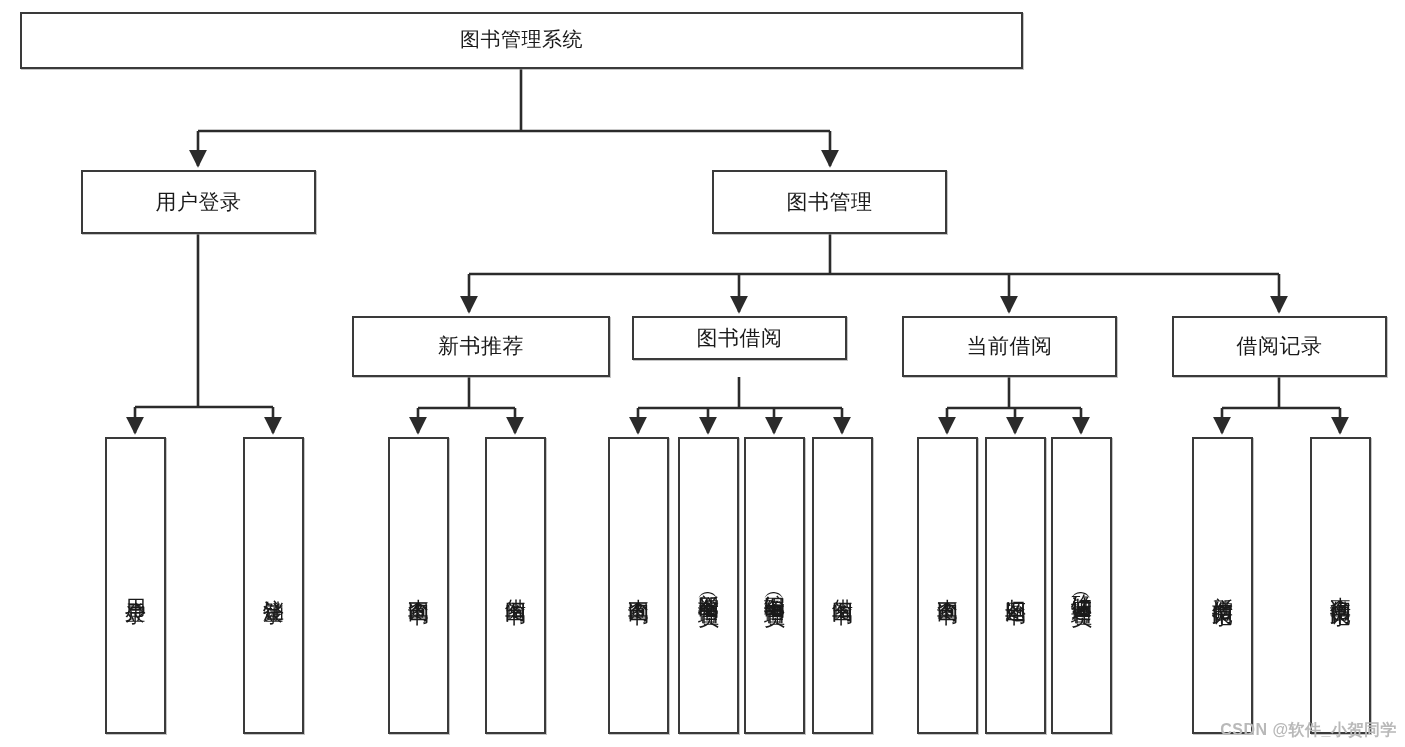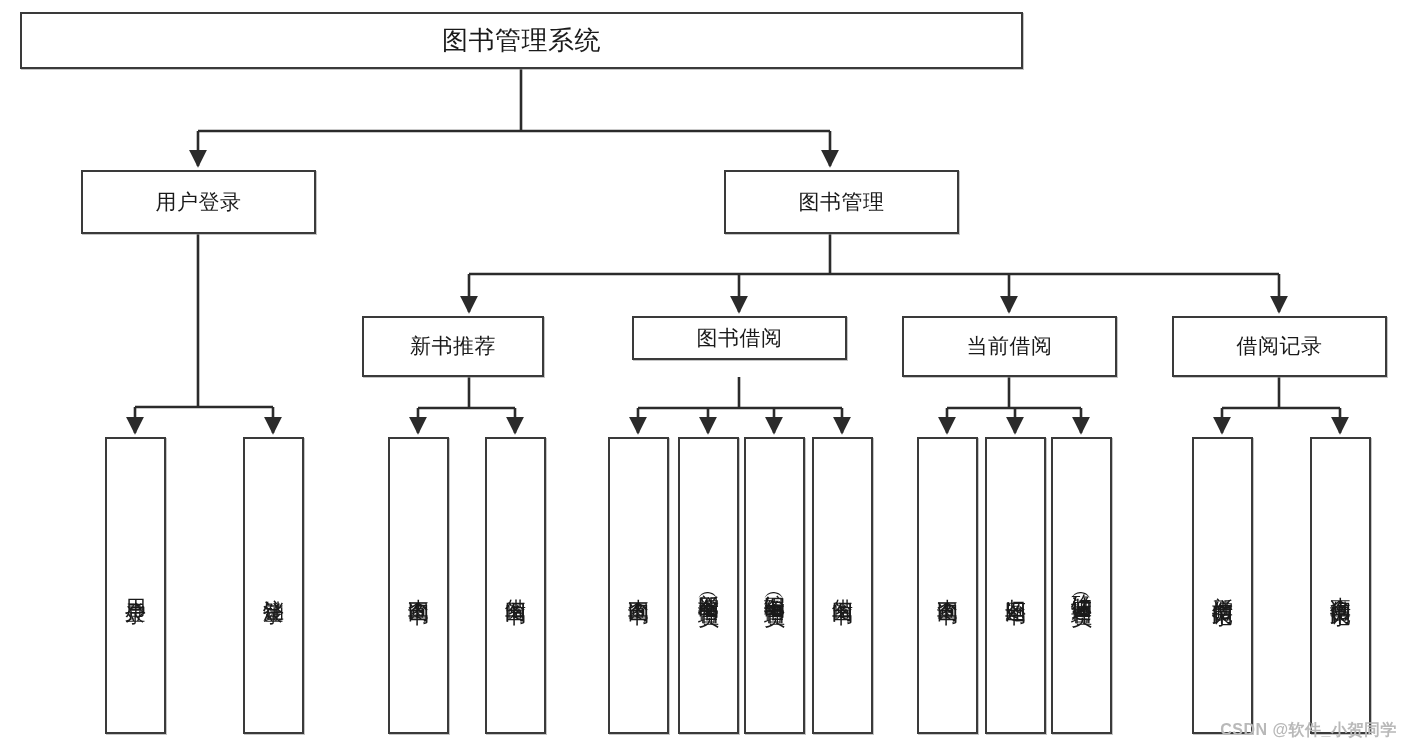--- a/index.html
+++ b/index.html
@@ -41,21 +41,21 @@
   .node .label {
     display: block;
     line-height: 1.18;
     letter-spacing: 0.5px;
   }
   
   .node.horiz .label {
     writing-mode: horizontal-tb;
     font-size: 21px;
   }
-  .node.root .label { font-size: 26px; }
+  .node.root .label { font-size: 20px; font-family: Liberation Mono, monospace; }
   
   .node.vert {
     align-items: center;
     justify-content: center;
     padding: 4px 0;
   }
   .node.vert .label {
     writing-mode: vertical-rl;
     text-orientation: upright;
     font-size: 21px;
@@ -132,25 +132,25 @@
     </g>
   </svg>
 
   <div class="node horiz root" style="left:20px; top:12px; width:1003px; height:57px;">
     <span class="label">图书管理系统</span>
   </div>
 
   <div class="node horiz" style="left:81px; top:170px; width:235px; height:64px;">
     <span class="label">用户登录</span>
   </div>
-  <div class="node horiz" style="left:712px; top:170px; width:235px; height:64px;margin-left:12px;">
+  <div class="node horiz" style="left:712px; top:170px; width:235px; height:64px;">
     <span class="label">图书管理</span>
   </div>
 
-  <div class="node horiz" style="left:362px; top:316px; width:182px; height:61px;">
+  <div class="node horiz" style="left:352px; top:316px; width:258px; height:61px;">
     <span class="label">新书推荐</span>
   </div>
   <div class="node horiz" style="left:632px; top:316px; width:215px; height:44px;">
     <span class="label">图书借阅</span>
   </div>
   <div class="node horiz" style="left:902px; top:316px; width:215px; height:61px;">
     <span class="label">当前借阅</span>
   </div>
   <div class="node horiz" style="left:1172px; top:316px; width:215px; height:61px;">
     <span class="label">借阅记录</span>

